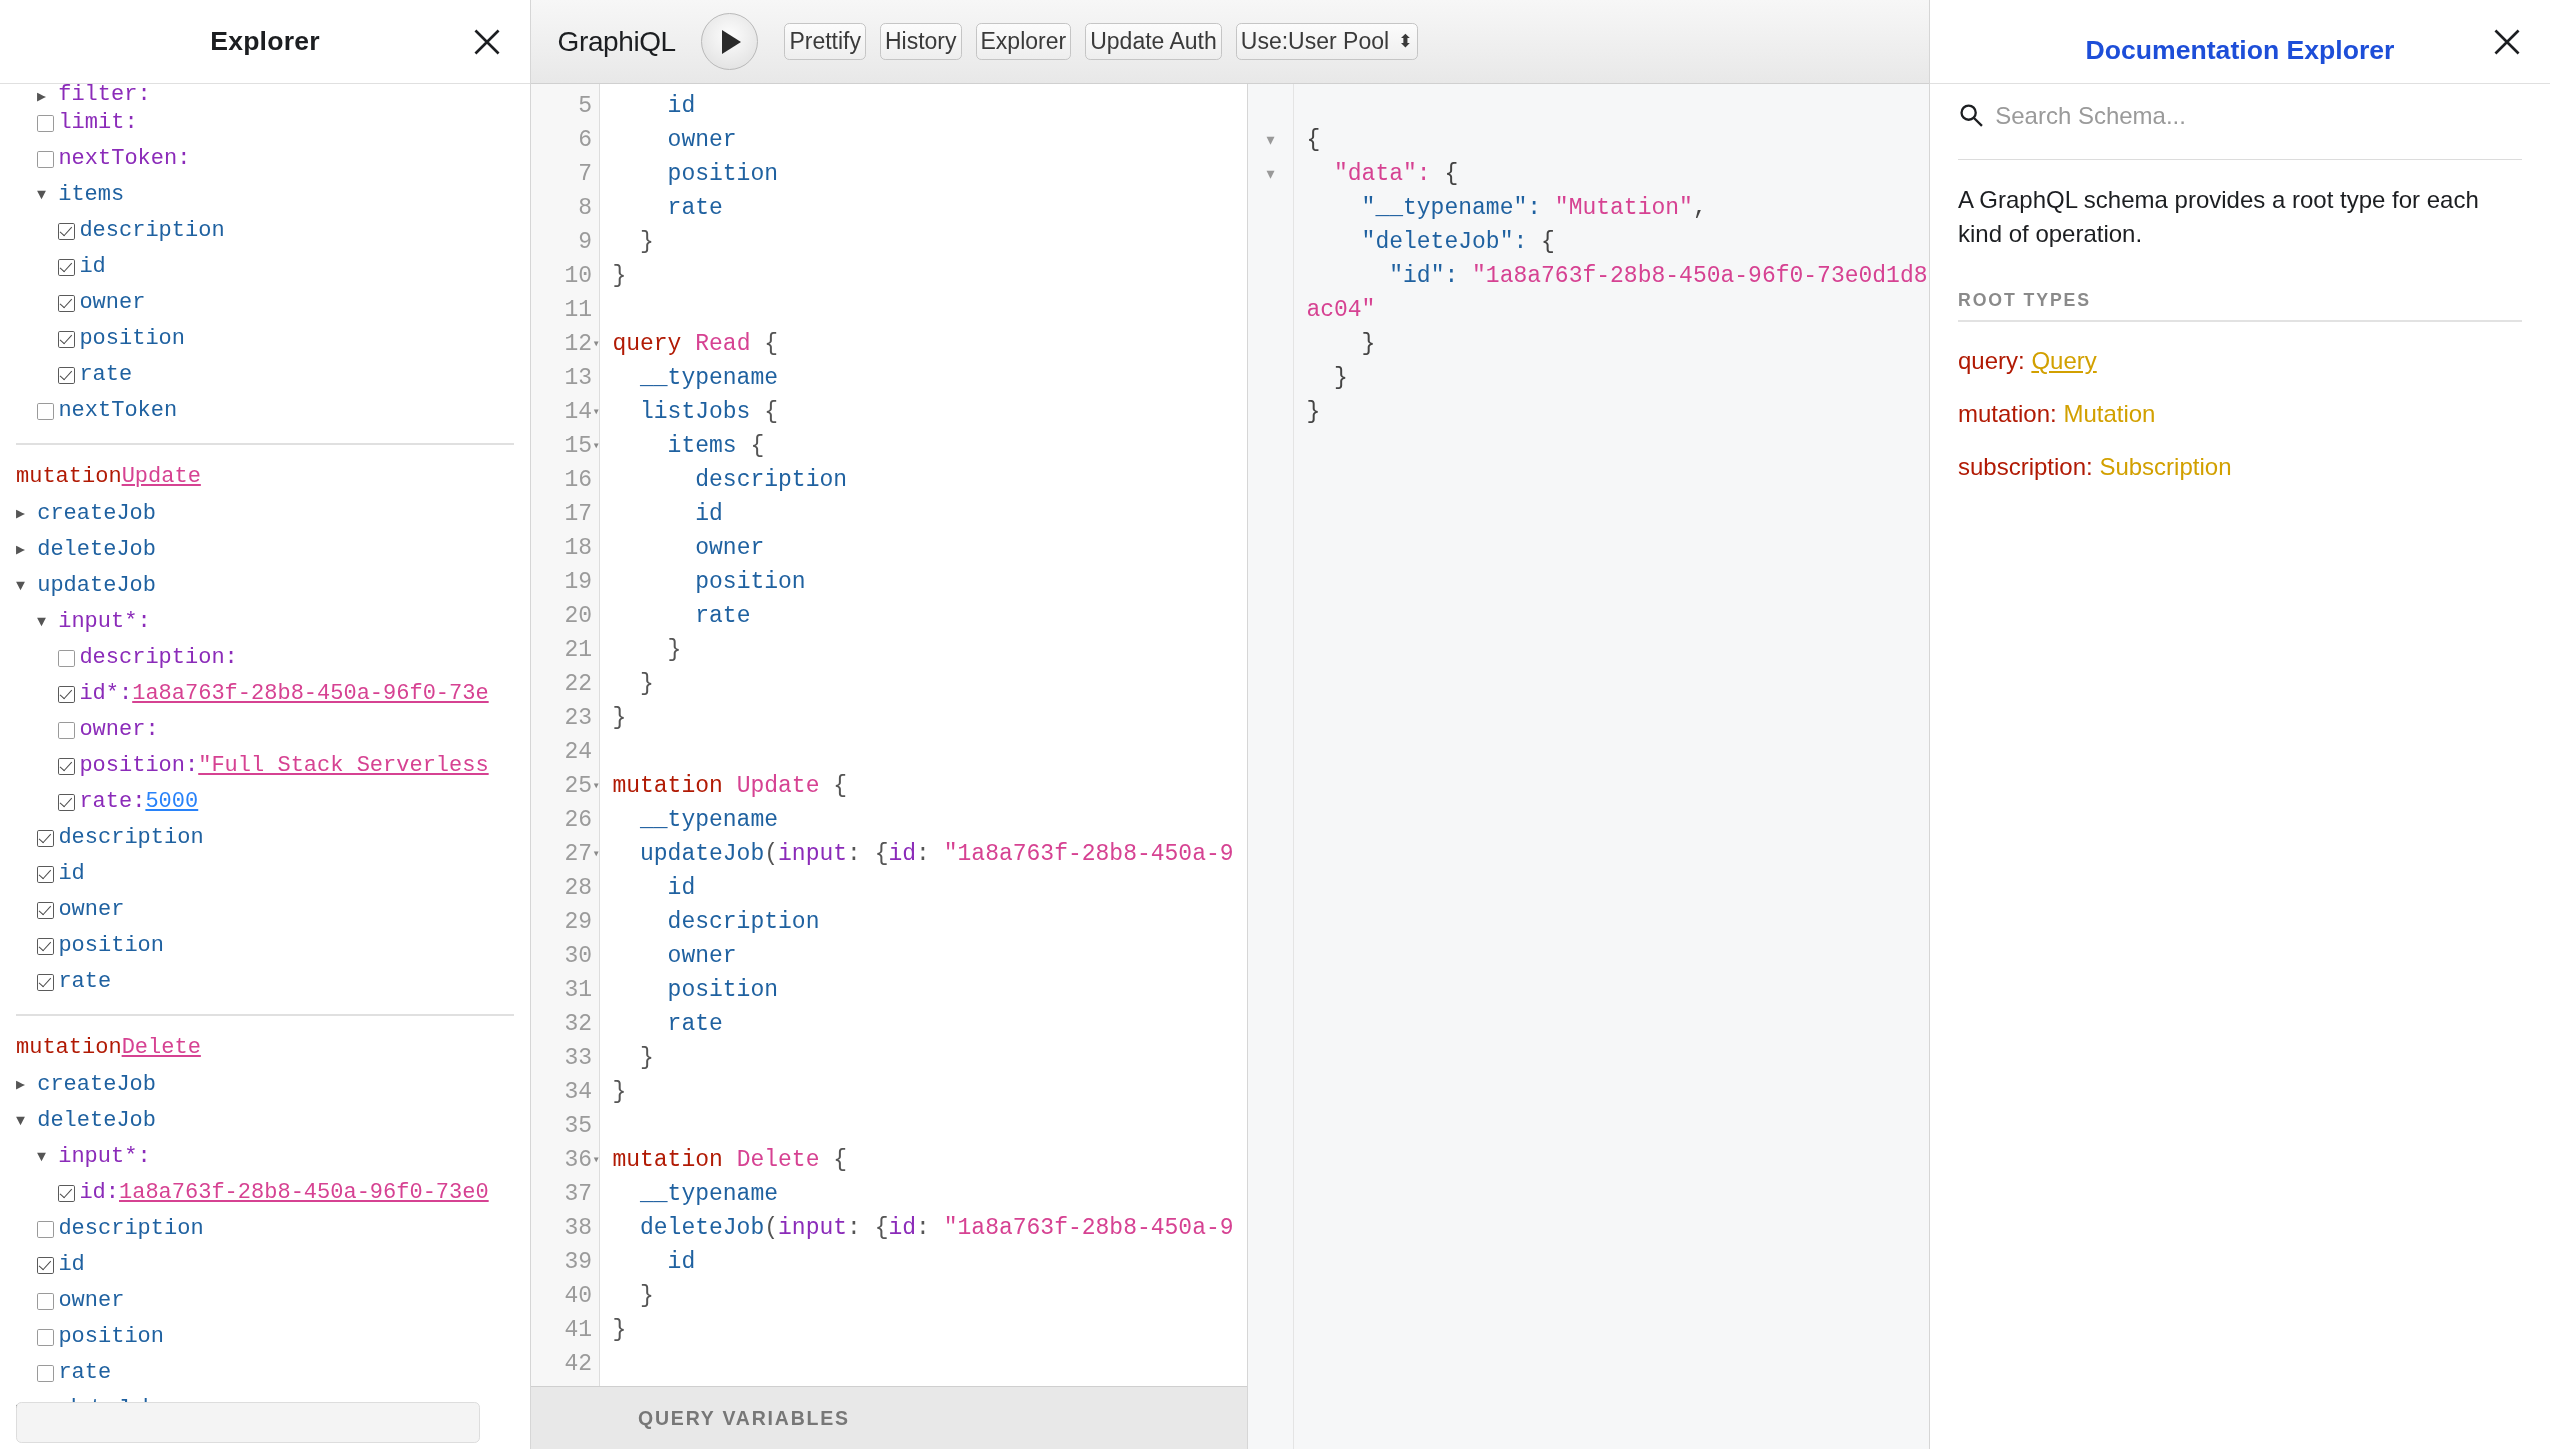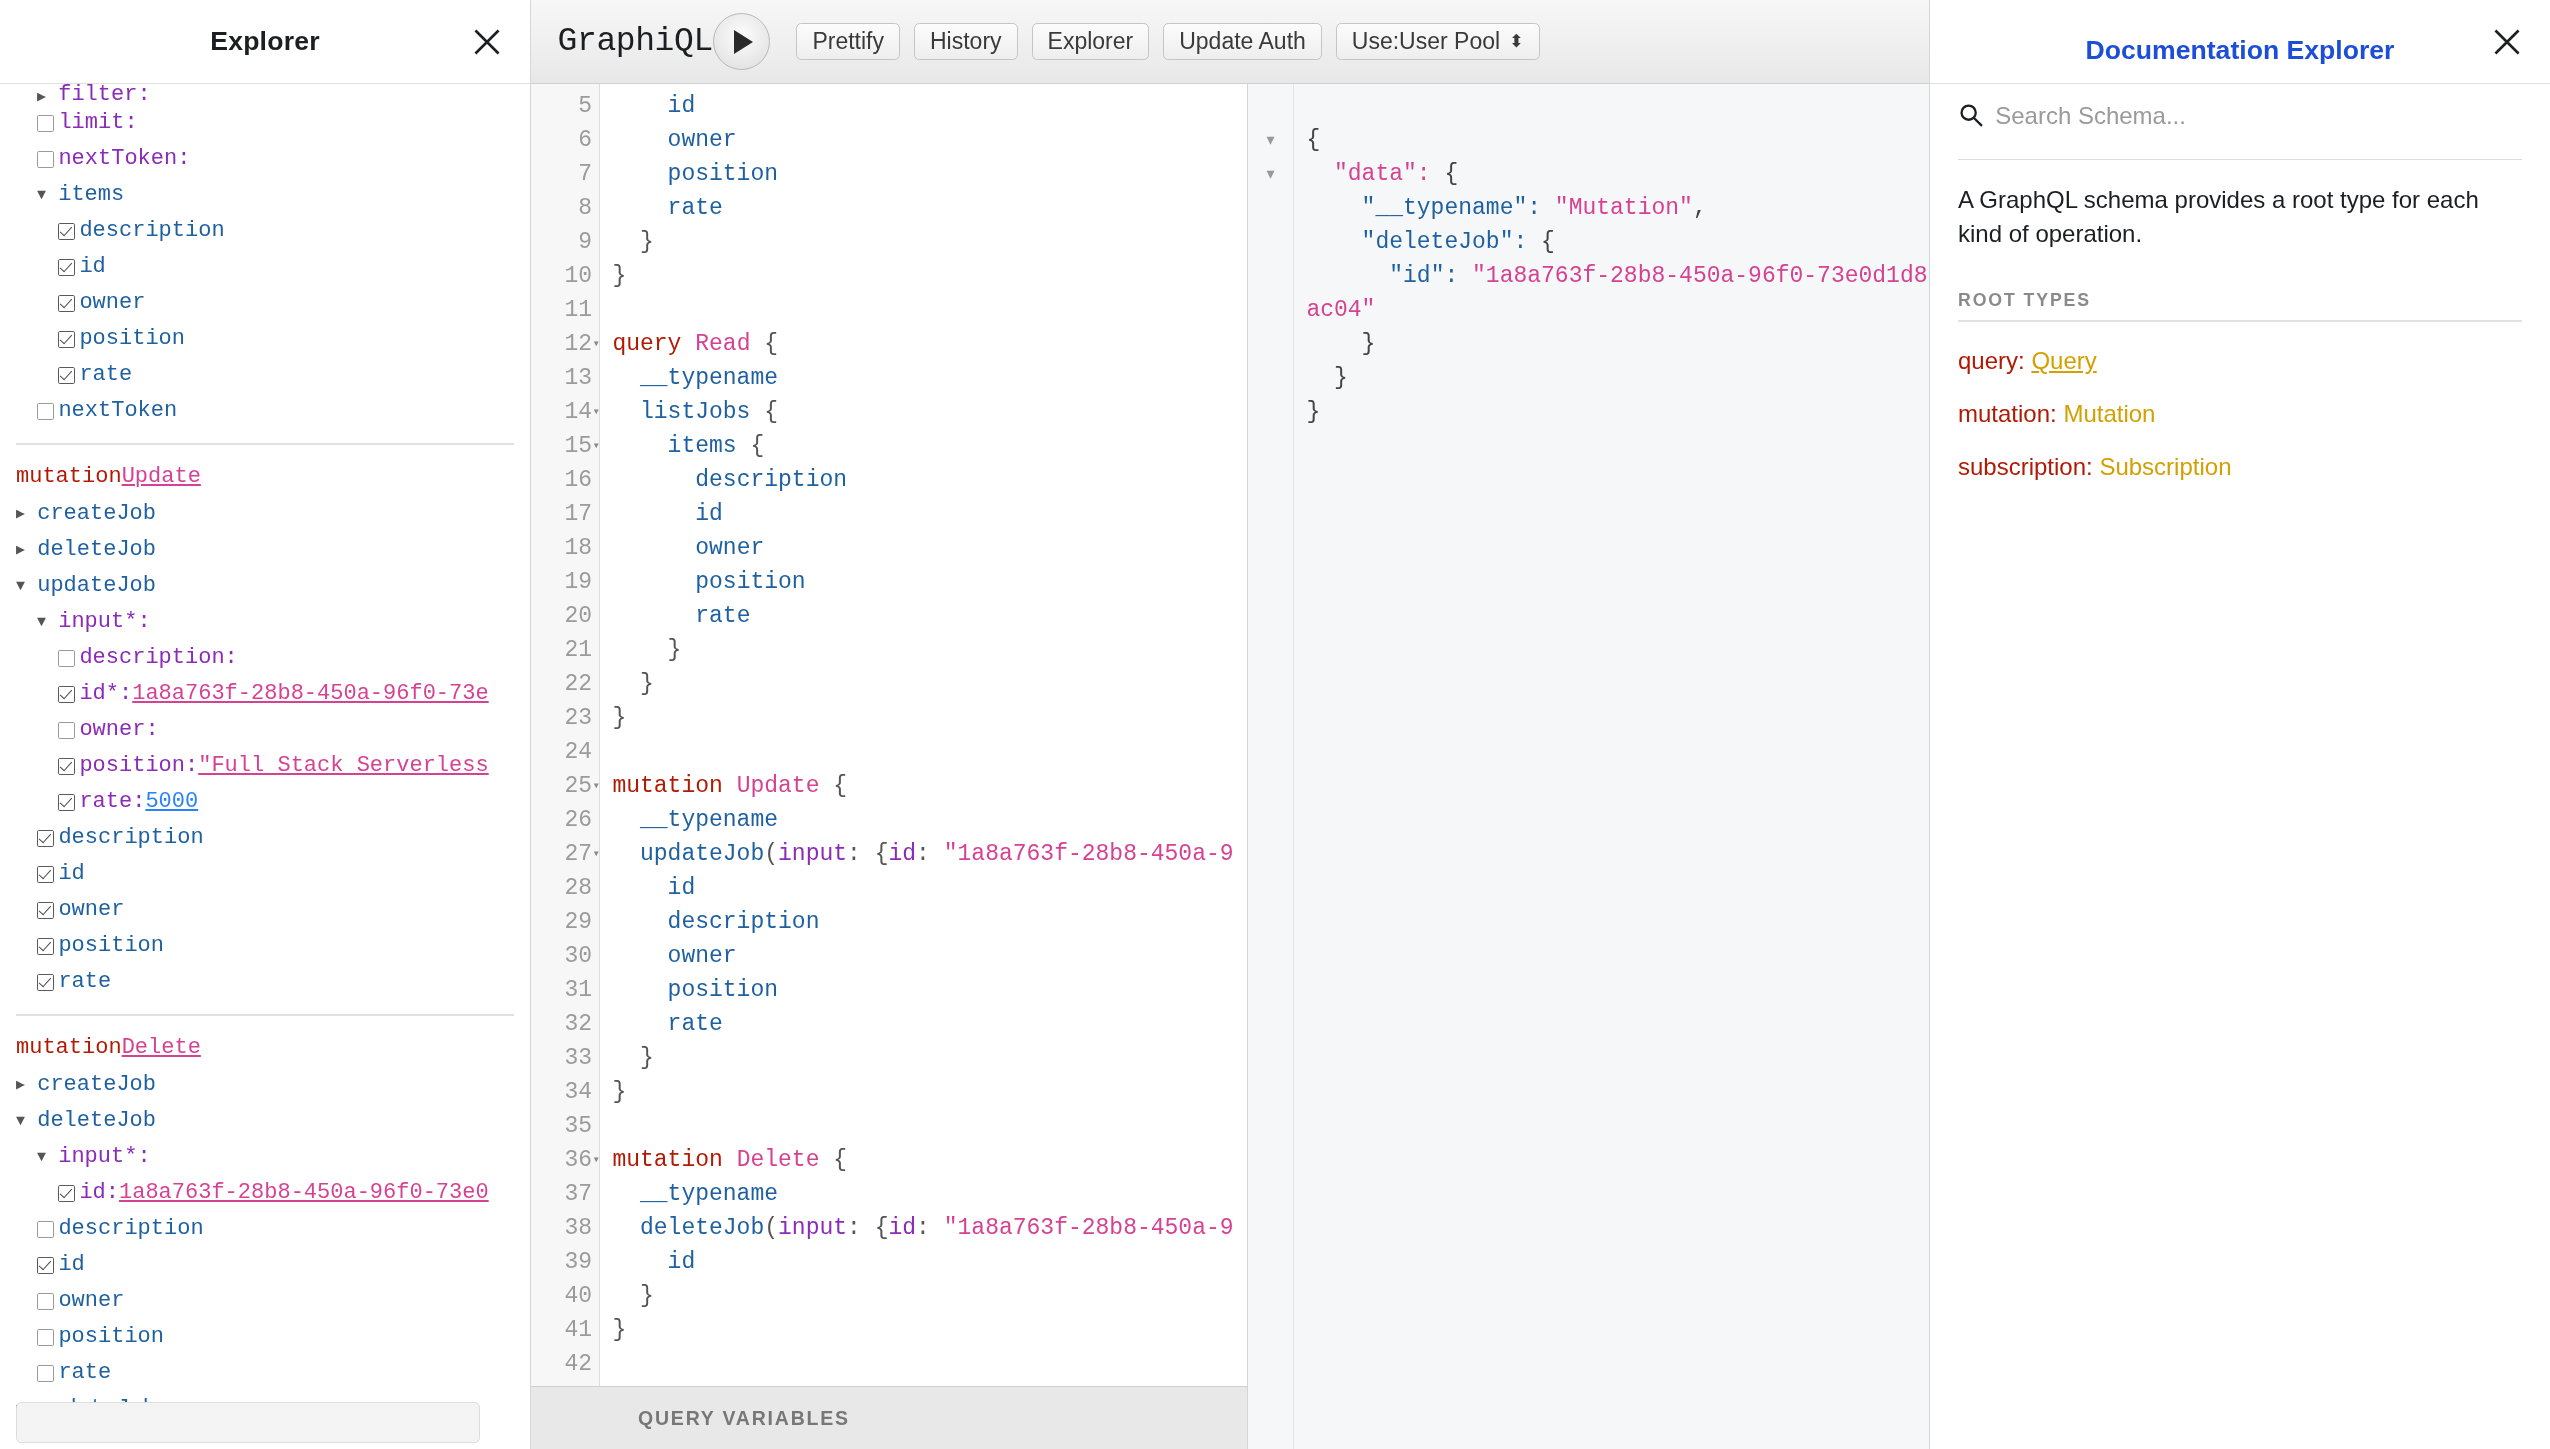--- a/index.html
+++ b/index.html
@@ -95,40 +95,40 @@
     border-right: 1.8px solid #d6d6d6;
   }
   .topbar {
     height: 84px; min-height: 84px;
     background: linear-gradient(#f7f7f7, #e8e8e8);
     border-bottom: 1.8px solid #d0d0d0;
     display: flex; align-items: center;
     padding-left: 26.6px; gap: 0px;
   }
   .logo {
-    font-size: 33px; color: #1c1e21;
-    font-family: Liberation Mono, monospace;
-    letter-spacing: -0.4px;
+    font-size: 28px; color: #1c1e21;
+    font-family: Liberation Sans, sans-serif;
+    margin-right: 25px; letter-spacing: -0.4px;
   }
   .exec-btn {
     width: 57px; height: 57px; border-radius: 50%;
     background: radial-gradient(circle at 50% 40%, #fdfdfd, #dcdcdc);
     border: 1.8px solid #b9b9b9;
     display: flex; align-items: center; justify-content: center;
     cursor: pointer; margin-right: 26.6px;
   }
   .exec-btn .tri {
     width: 0; height: 0;
     border-left: 19.5px solid #2a2a2a;
     border-top: 12.4px solid transparent;
     border-bottom: 12.4px solid transparent;
     margin-left: 5.3px;
   }
   .tb-btn {
-    height: 37px; padding: 0 15px;
+    height: 37px; padding: 0 4px;
     background: linear-gradient(#fcfcfc, #eeeeee);
     border: 1.8px solid #c5c5c5; border-radius: 5.3px;
     font-size: 23px; color: #3a3a3a;
     display: flex; align-items: center; justify-content: center;
     cursor: pointer; margin-right: 14px;
     font-family: "Liberation Sans", sans-serif;
   }
   .tb-btn .caret { margin-left: 8.9px; font-size: 17.7px; }
 
   .editors { flex: 1; display: flex; min-height: 0; }

